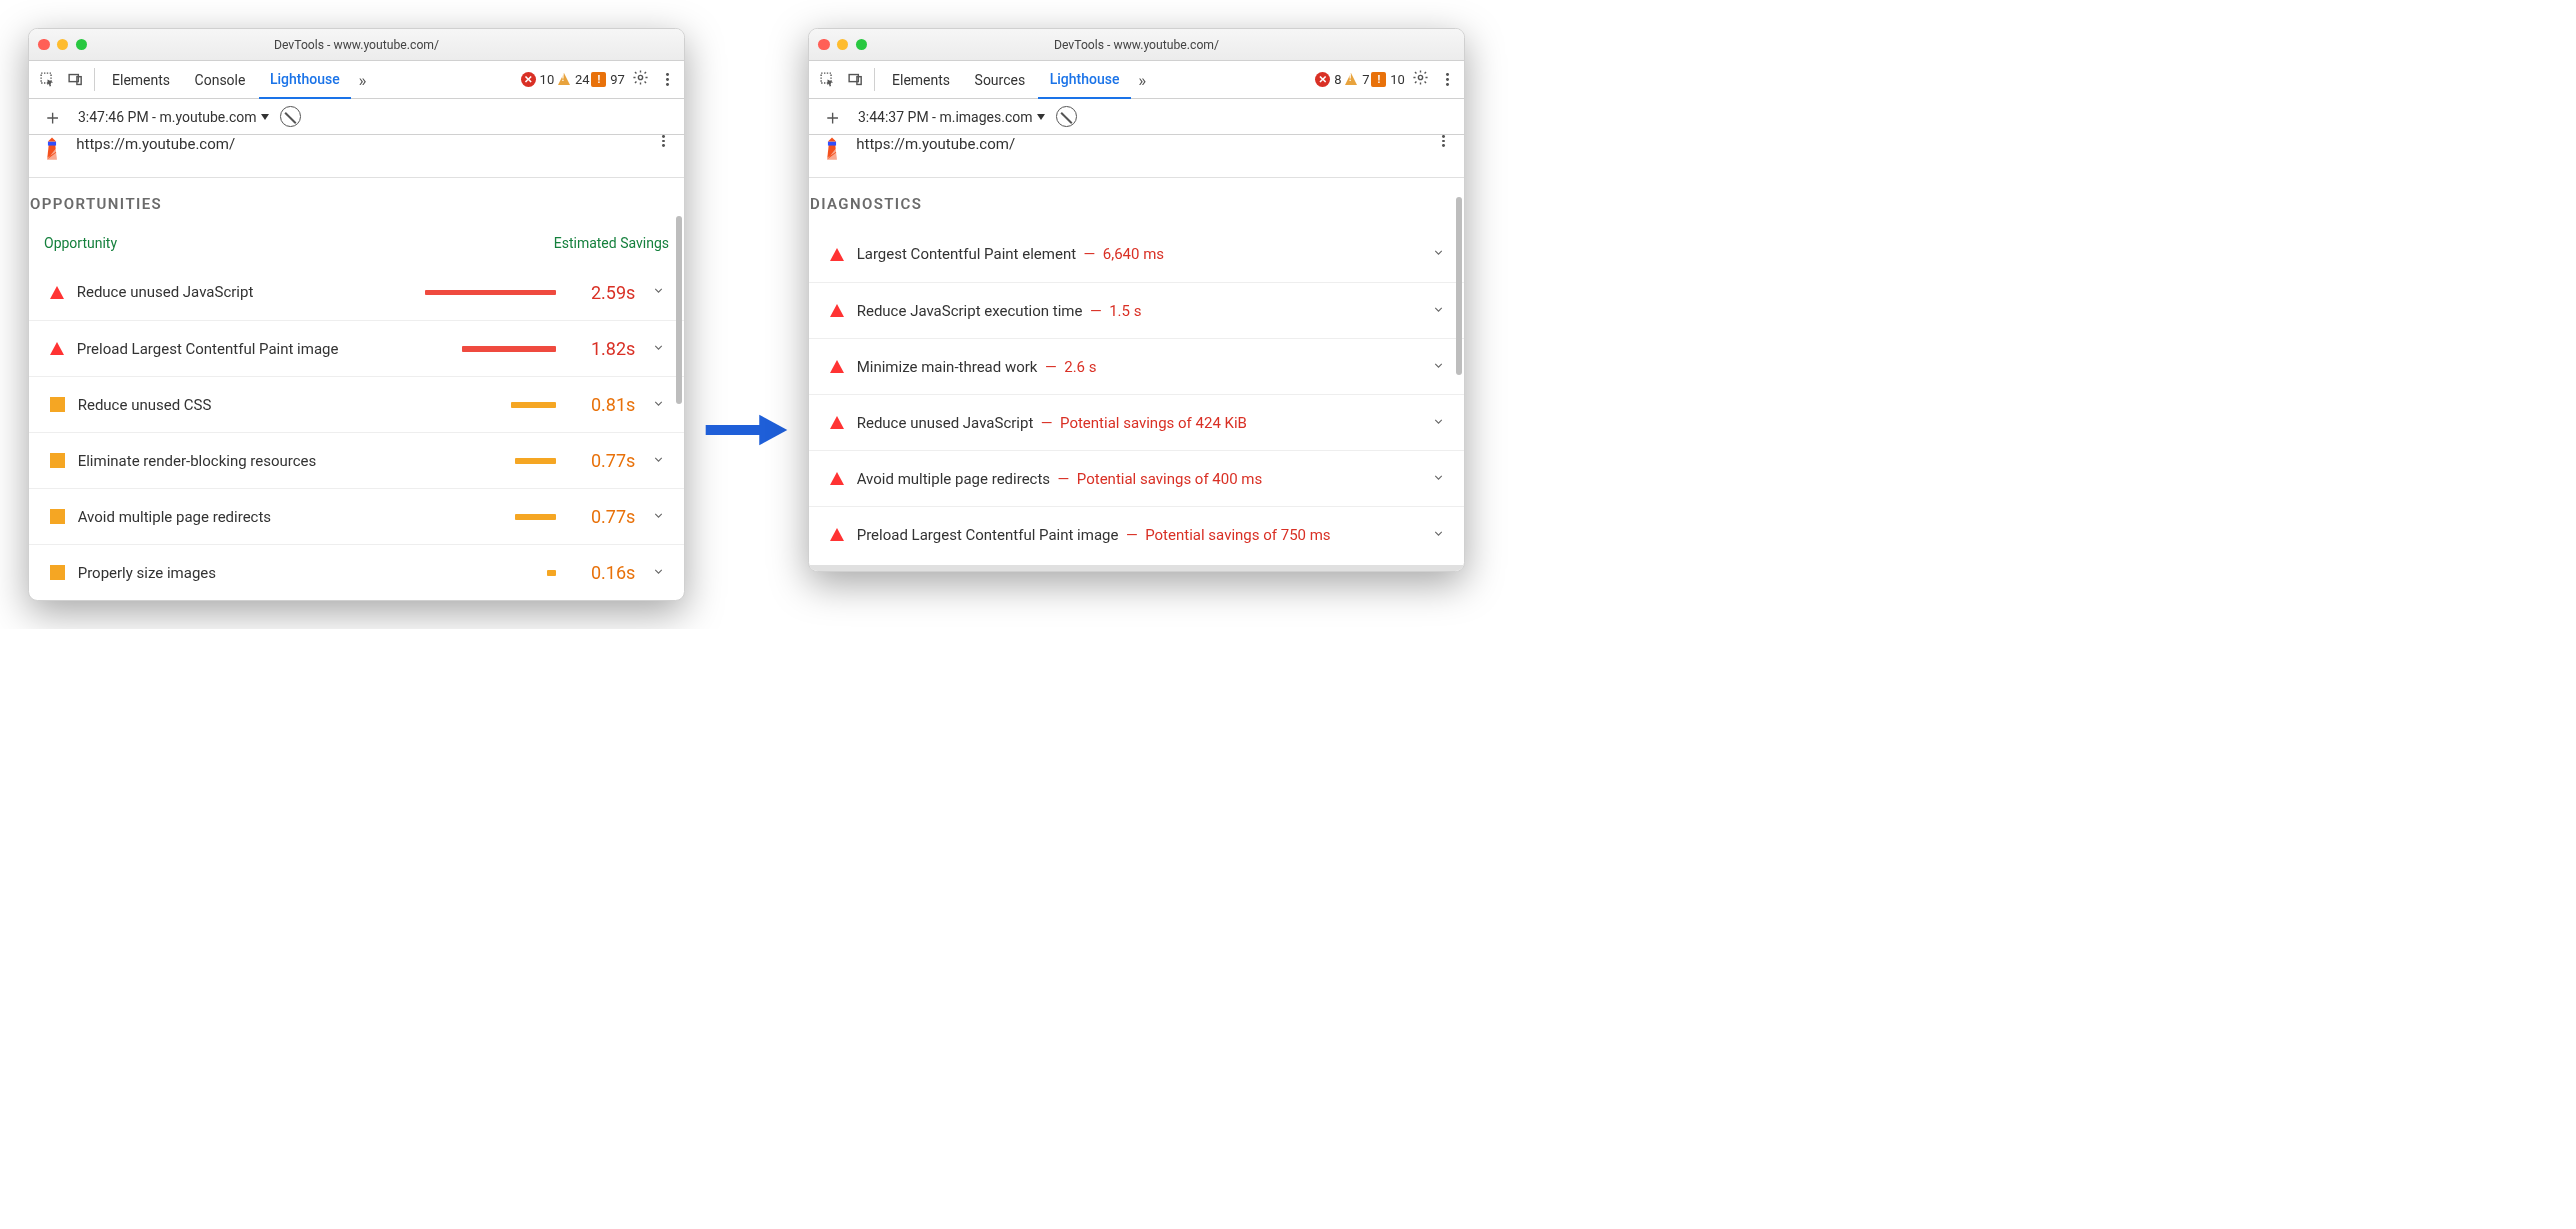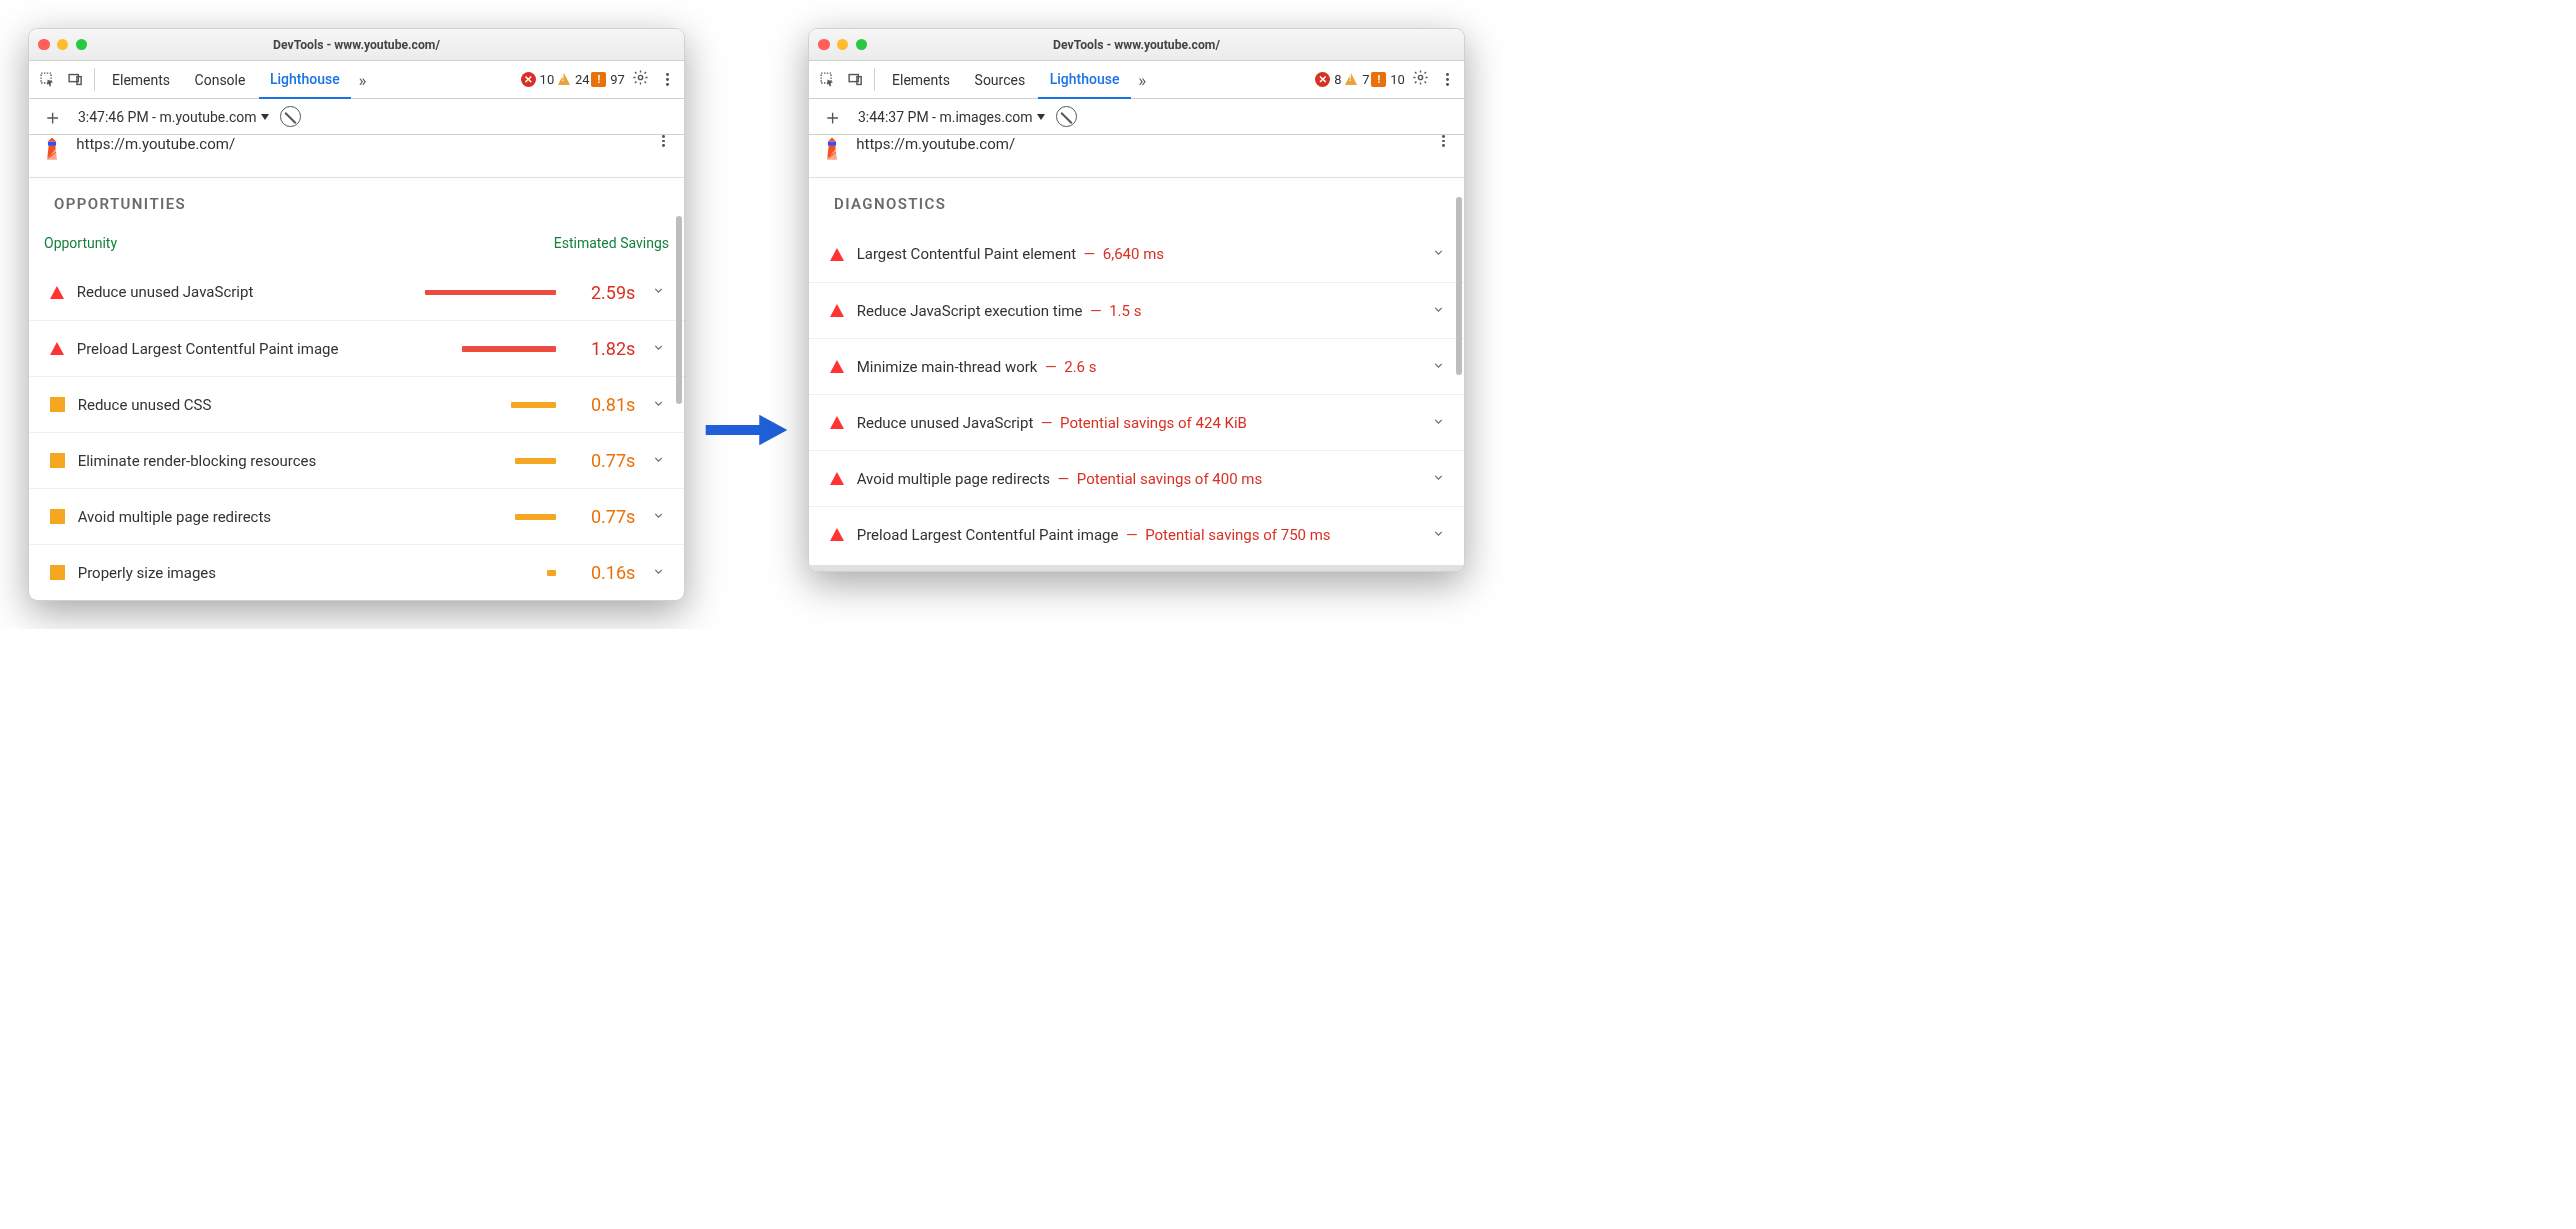--- a/index.html
+++ b/index.html
@@ -27,21 +27,21 @@
     border-bottom: 0.9px solid #d0d0d0;
     height: 32px;
     display: flex;
     align-items: center;
     padding: 0 9.4px;
     position: relative;
   }
   .traffic { display:flex; gap:7.5px; }
   .dot { width:11.3px;height:11.3px;border-radius:50%; }
   .dot.red{background:#ff5f57;} .dot.yellow{background:#febc2e;} .dot.green{background:#28c840;}
-  .titlebar .title { position:absolute; left:0; right:0; text-align:center; font-size:12.2px; font-weight:700; color:#444; pointer-events:none;}
+  .titlebar .title { position:absolute; left:0; right:0; text-align:center; font-size:12.2px; font-weight:400; color:#444; pointer-events:none;}
   
   .tabs-row {
     display:flex; align-items:center; height:38px; border-bottom:0.9px solid #d0d0d0;
     padding:0 5.6px; gap:1.9px;
   }
   .tabs-row .icon-btn { width:26px; height:26px; display:flex; align-items:center; justify-content:center; color:#555; cursor:pointer; border-radius:2.8px;}
   .tabs-row .icon-btn svg{width:17px;height:17px;}
   .divider-v{width:0.9px;height:22.5px;background:#d0d0d0;margin:0 3.8px;}
   .tab { padding:0 11.3px; height:38px; display:flex; align-items:center; font-size:14px; color:#333; cursor:pointer;}
   .tab.active{ color:#1a73e8; border-bottom:2.8px solid #1a73e8; font-weight:500;}
@@ -63,21 +63,21 @@
   .plus-btn{font-size:20.7px;color:#555;cursor:pointer;padding:0 3.8px;}
   .report-select{display:flex;align-items:center;gap:4.7px;cursor:pointer;}
   .caret-down{width:0;height:0;border-left:4.7px solid transparent;border-right:4.7px solid transparent;border-top:6.6px solid #333;}
   .clear-btn{width:20.7px;height:20.7px;border:1.9px solid #555;border-radius:50%;position:relative;cursor:pointer;}
   .clear-btn::after{content:"";position:absolute;left:1.9px;right:1.9px;top:50%;height:1.9px;background:#555;transform:rotate(45deg);}
   
   .urlrow{display:flex;align-items:flex-start;height:43px;border-bottom:0.9px solid #e0e0e0;padding:0 10px;gap:11.3px;font-size:15px;color:#333;}
   .lh-logo svg{width:26px;height:26px;}
   .urlrow .kebab-btn{margin-left:auto;}
   
-  .section-heading{font-size:15px;letter-spacing:1.4px;color:#6b6b6b;font-weight:600;padding:17px 25px 13px;}
+  .section-heading{font-size:15px;letter-spacing:1.4px;color:#6b6b6b;font-weight:600;padding:17px 1px 13px;}
   
   .opp-header{display:flex;justify-content:space-between;padding:9.4px 15px 13px;color:#15803d;font-size:14px;}
   
   .rows{position:relative;}
   .row{display:flex;align-items:center;height:56px;border-top:0.9px solid #eee;padding:0 15px 0 20.7px;gap:13px;cursor:pointer;position:relative;}
   .row:first-child{border-top:none;}
   .severity{width:15px;height:15px;flex-shrink:0;}
   .severity.tri{width:0;height:0;border-left:7.5px solid transparent;border-right:7.5px solid transparent;border-bottom:13px solid #f33;}
   .severity.sq{background:#f5a623;}
   .row-label{font-size:15px;color:#333;}

